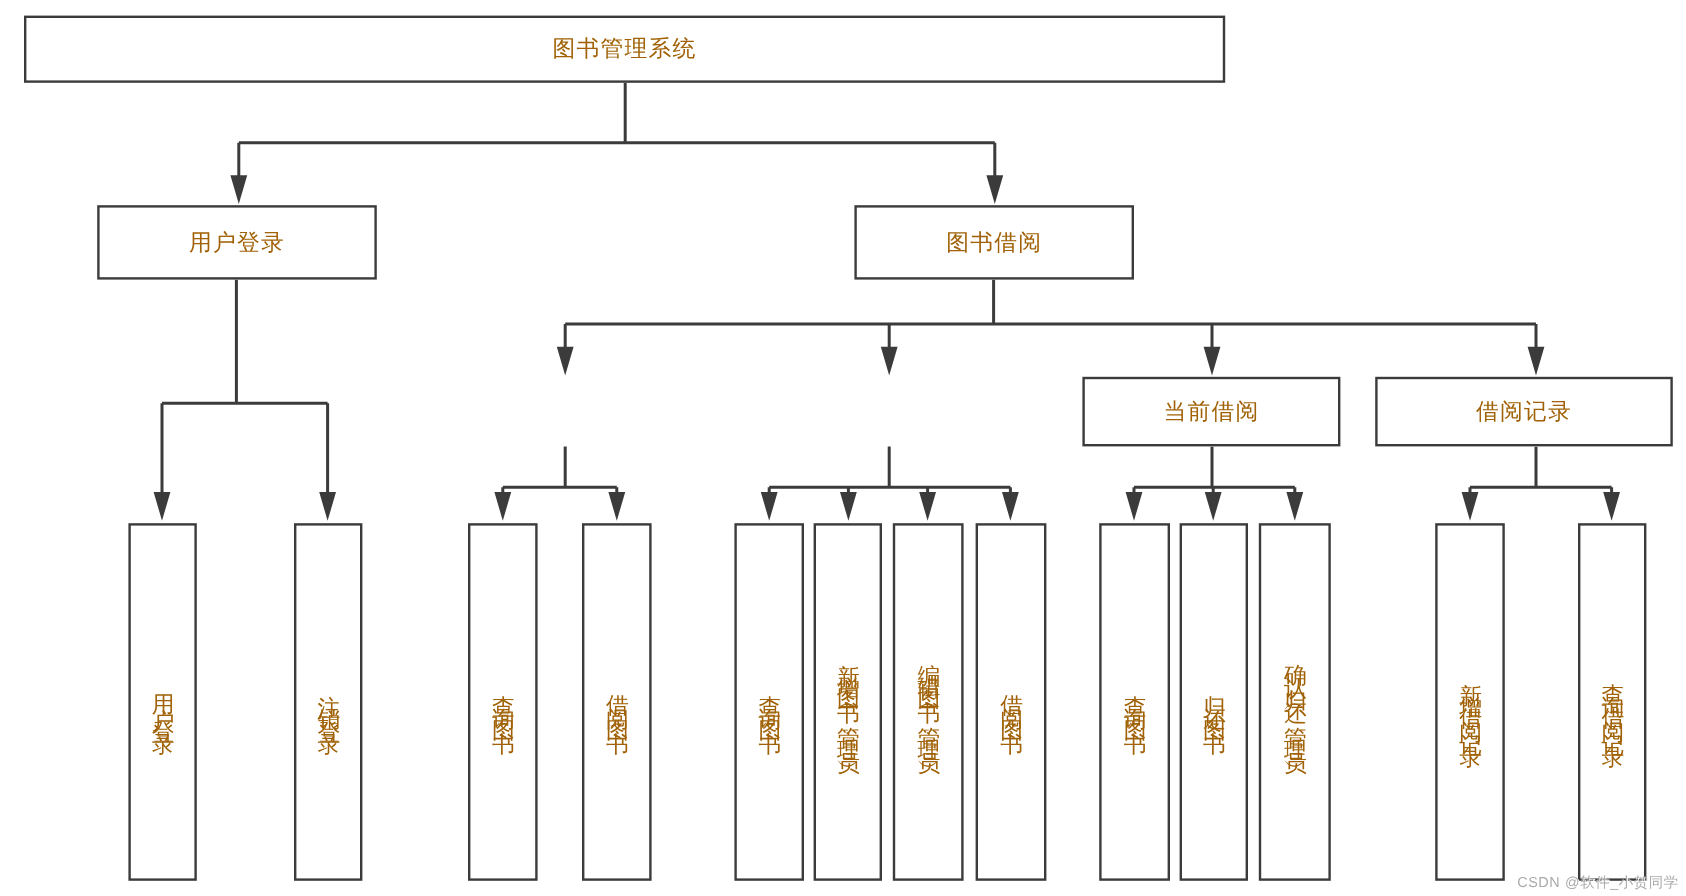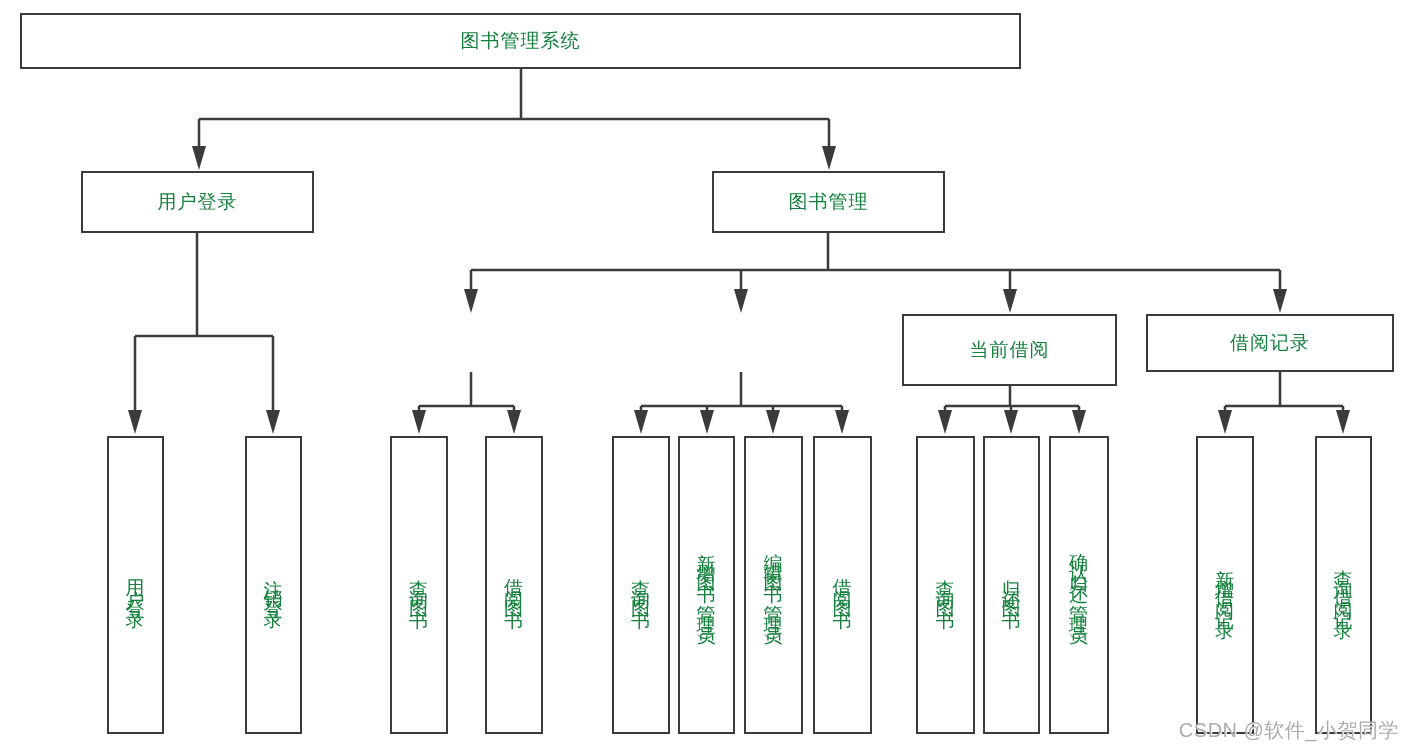--- a/index.html
+++ b/index.html
@@ -22,41 +22,41 @@
     height: 747px;
   }
   .box {
     position: absolute;
     box-sizing: border-box;
     background: #ffffff;
     border: 2.5px solid #3b3b3b;
     display: flex;
     align-items: center;
     justify-content: center;
-    color: #15803d;
+    color: #a16207;
   }
   .box.root { border-width: 2px; }
   .hlabel {
     font-size: 19px;
     letter-spacing: 1px;
     white-space: nowrap;
   }
   .leaf .vlabel {
     writing-mode: vertical-rl;
     text-orientation: mixed;
     font-size: 19px;
     letter-spacing: 0.55em;
     line-height: 1;
     white-space: nowrap;
   }
   #watermark {
     position: absolute;
     right: 6px;
     bottom: 3px;
-    font-size: 20px;
+    font-size: 12px;
     color: #ababab;
     text-shadow: 1px 1px 0 #ffffff;
     letter-spacing: 0.5px;
     white-space: nowrap;
   }
 </style>
 </head>
 <body>
 
 <div id="canvas">
@@ -95,24 +95,24 @@
   </svg>
 
   <div class="box root" style="left:20px;top:13px;width:1001px;height:56px">
     <span class="hlabel">图书管理系统</span>
   </div>
 
   <div class="box" style="left:81px;top:171px;width:233px;height:62px">
     <span class="hlabel">用户登录</span>
   </div>
   <div class="box" style="left:712px;top:171px;width:233px;height:62px">
-    <span class="hlabel">图书管理</span>
+    <span class="hlabel">图书借阅</span>
   </div>
 
-  <div class="box" style="left:902px;top:314px;width:215px;height:72px">
+  <div class="box" style="left:902px;top:314px;width:215px;height:58px">
     <span class="hlabel">当前借阅</span>
   </div>
   <div class="box" style="left:1146px;top:314px;width:248px;height:58px">
     <span class="hlabel">借阅记录</span>
   </div>
 
   <div class="box leaf" style="left:107px;top:436px;width:57px;height:298px">
     <span class="vlabel">用户登录</span>
   </div>
   <div class="box leaf" style="left:245px;top:436px;width:57px;height:298px">

